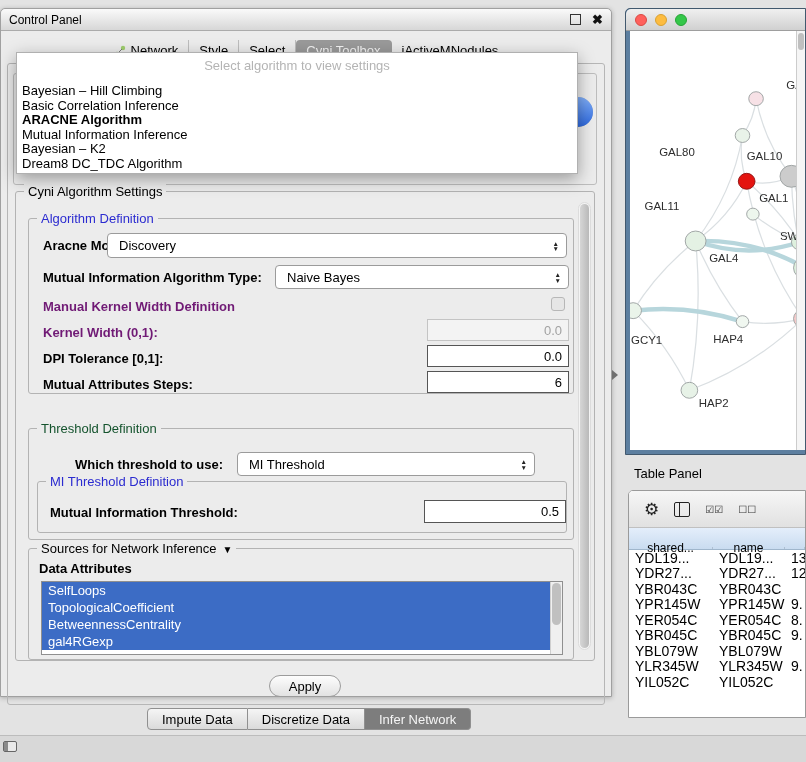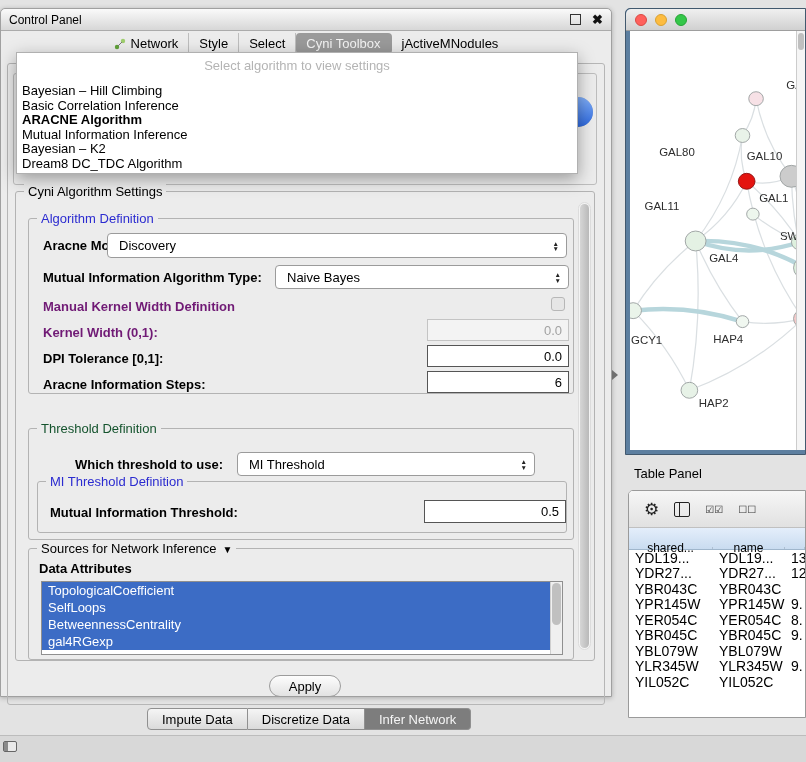--- a/index.html
+++ b/index.html
@@ -6,21 +6,21 @@
   body{font-family:"Liberation Sans",sans-serif;}
   .app{position:relative;width:806px;height:762px;background:#e3e3e3;overflow:hidden;font-size:13px;color:#000;}
 
   
   .cp{position:absolute;left:0;top:8px;width:612px;height:689px;background:#ececec;border:1px solid #a0a0a0;border-radius:5px 5px 0 0;box-shadow:0 1px 5px rgba(0,0,0,.25);box-sizing:border-box;}
   .cp-titlebar{position:absolute;left:0;top:0;right:0;height:22px;background:linear-gradient(#fafafa,#d7d7d7);border-bottom:1px solid #ababab;border-radius:5px 5px 0 0;display:flex;align-items:center;padding:0 8px;box-sizing:border-box;font-size:12px;}
   .cp-title{flex:1;}
   .float-ic{width:9px;height:9px;border:1.5px solid #333;margin-right:11px;}
   .close-ic{font-weight:bold;font-size:13px;line-height:13px;color:#111;}
 
-  .tabbar{position:absolute;left:0;top:24px;right:0;height:28px;display:flex;justify-content:center;align-items:flex-start;}
+  .tabbar{position:absolute;left:0;top:24px;right:0;height:28px;display:flex;justify-content:center;align-items:flex-end;}
   .tab{padding:3px 10px;display:flex;align-items:center;gap:5px;border-right:1px solid #bdbdbd;white-space:nowrap;}
   .tab:last-child{border-right:none;}
   .tab.active{background:#9a9a9a;color:#f4f4f4;border-radius:4px;border-right-color:transparent;}
 
   .content-box{position:absolute;left:6px;top:54px;width:598px;height:642px;border:1px solid #b6b6b6;border-radius:3px;box-sizing:border-box;}
   .cyni-alg-group{position:absolute;left:12px;top:64px;width:584px;height:112px;border:1px solid #bdbdbd;border-radius:3px;box-sizing:border-box;}
   .alg-combo{position:absolute;left:28px;top:88px;width:564px;height:30px;background:#fff;border:1px solid #9a9a9a;border-radius:15px;box-sizing:border-box;}
   .alg-combo .cap{position:absolute;right:-1px;top:-1px;width:34px;height:30px;border-radius:0 15px 15px 0;background:linear-gradient(#7fadf7,#2d68dd);display:flex;flex-direction:column;align-items:center;justify-content:center;color:#fff;}
   .alg-combo .cap i{font-style:normal;font-size:7px;line-height:6px;}
 
@@ -181,21 +181,21 @@
         <span class="blabel dis" style="left:14px;top:106px;">Kernel Width (0,1):</span>
         <div class="field disabled" style="left:398px;top:100px;width:142px;height:22px;">
           <span>0.0</span>
         </div>
 
         <span class="blabel" style="left:14px;top:132px;">DPI Tolerance [0,1]:</span>
         <div class="field" style="left:398px;top:126px;width:142px;height:22px;">
           <span>0.0</span>
         </div>
 
-        <span class="blabel" style="left:14px;top:158px;">Aracne Information Steps:</span>
+        <span class="blabel" style="left:14px;top:158px;">Mutual Attributes Steps:</span>
         <div class="field" style="left:398px;top:152px;width:142px;height:22px;">
           <span>6</span>
         </div>
       </div>
 
 
       <div class="group" style="left:12px;top:236px;width:546px;height:112px;">
         <span class="legend lg-green">Threshold Definition</span>
 
         <span class="blabel" style="left:46px;top:28px;">Which threshold to use:</span>
@@ -215,22 +215,22 @@
           </div>
         </div>
       </div>
 
       <div class="group" style="left:12px;top:356px;width:546px;height:112px;">
         <span class="legend">
           <span>Sources for Network Inference</span><span class="tri-down">▼</span>
         </span>
         <span class="blabel" style="left:10px;top:12px;">Data Attributes</span>
         <div class="attr-list" style="left:12px;top:32px;width:522px;height:74px;">
+          <div class="attr-item">SelfLoops</div>
           <div class="attr-item">TopologicalCoefficient</div>
-          <div class="attr-item">SelfLoops</div>
           <div class="attr-item">BetweennessCentrality</div>
           <div class="attr-item">gal4RGexp</div>
           <div class="list-scroll">
               <div class="thumb"></div>
             </div>
         </div>
       </div>
     </div>
 
     <div class="apply-btn">

